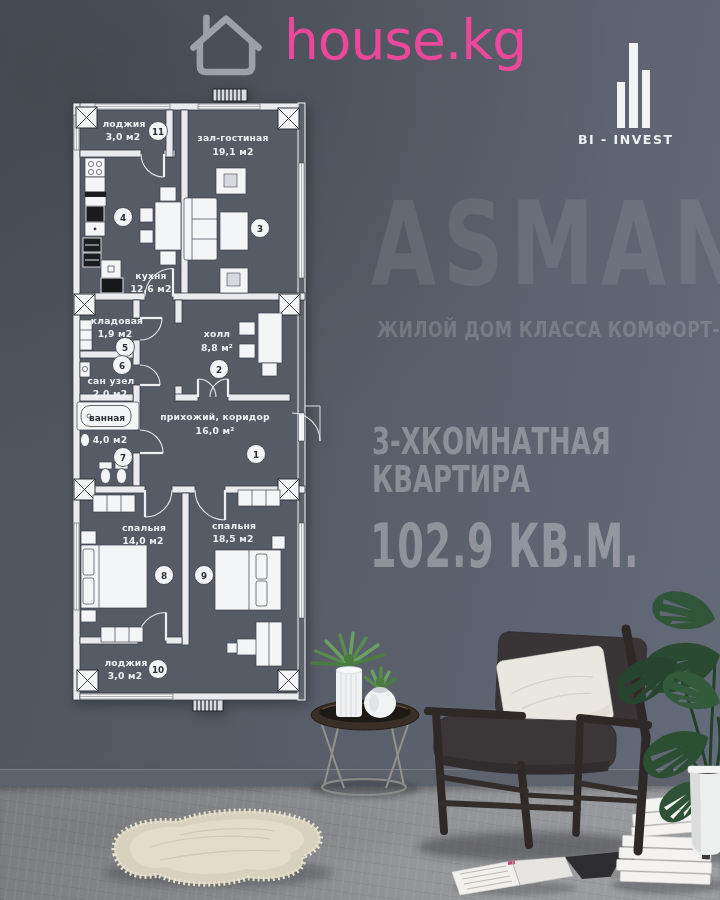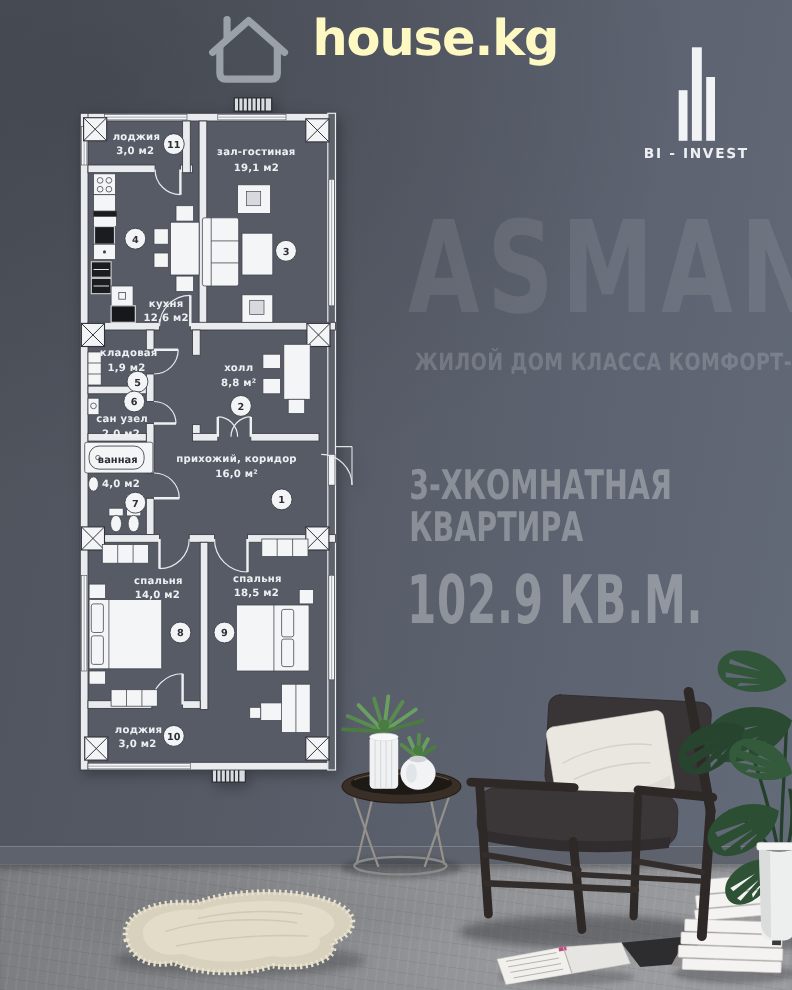--- a/index.html
+++ b/index.html
@@ -15,24 +15,24 @@
   .floor{position:absolute;left:0;top:786px;width:720px;height:114px;
         background:
           repeating-linear-gradient(97deg,rgba(255,255,255,.045) 0 2px,transparent 2px 9px),
           repeating-linear-gradient(8deg,rgba(0,0,0,.05) 0 1px,transparent 1px 11px),
           radial-gradient(300px 60px at 30% 40%,rgba(0,0,0,.08),transparent 70%),
           radial-gradient(340px 70px at 70% 75%,rgba(255,255,255,.06),transparent 70%),
           linear-gradient(101deg,#7b7d80 0%,#8a8b8e 38%,#96979a 75%,#9c9da1 100%);
         box-shadow:inset 0 7px 9px -5px rgba(0,0,0,.4);}
   
   .brand-icon{position:absolute;left:184px;top:6px;}
-  .brand{position:absolute;left:284px;top:8px;font-weight:bold;font-size:45px;
-         letter-spacing:-1px;color:#fef9c3;}
+  .brand{position:absolute;left:284px;top:8px;font-weight:normal;font-size:55px;
+         letter-spacing:-1px;color:#ec4899;}
   .dev-bars{position:absolute;left:615px;top:42px;}
-  .dev-label{position:absolute;left:578px;top:132px;width:110px;text-align:center;
+  .dev-label{position:absolute;left:578px;top:132px;width:110px;text-align:left;
          font-weight:bold;font-size:12.5px;letter-spacing:1.5px;color:#eef0f3;}
   
   .asman{position:absolute;left:371px;top:186px;font-weight:bold;font-size:84px;
          line-height:84px;letter-spacing:7px;color:rgba(255,255,255,.09);
          transform:scale(1.0,1.38);transform-origin:0 0;white-space:nowrap;}
   .tagline{position:absolute;left:377px;top:317px;font-weight:bold;font-size:21.5px;
          letter-spacing:.5px;color:rgba(255,255,255,.17);
          transform:scaleX(.8);transform-origin:0 0;white-space:nowrap;}
   .apt{position:absolute;left:372px;top:423px;font-weight:bold;font-size:37px;
          line-height:38px;color:rgba(255,255,255,.30);

